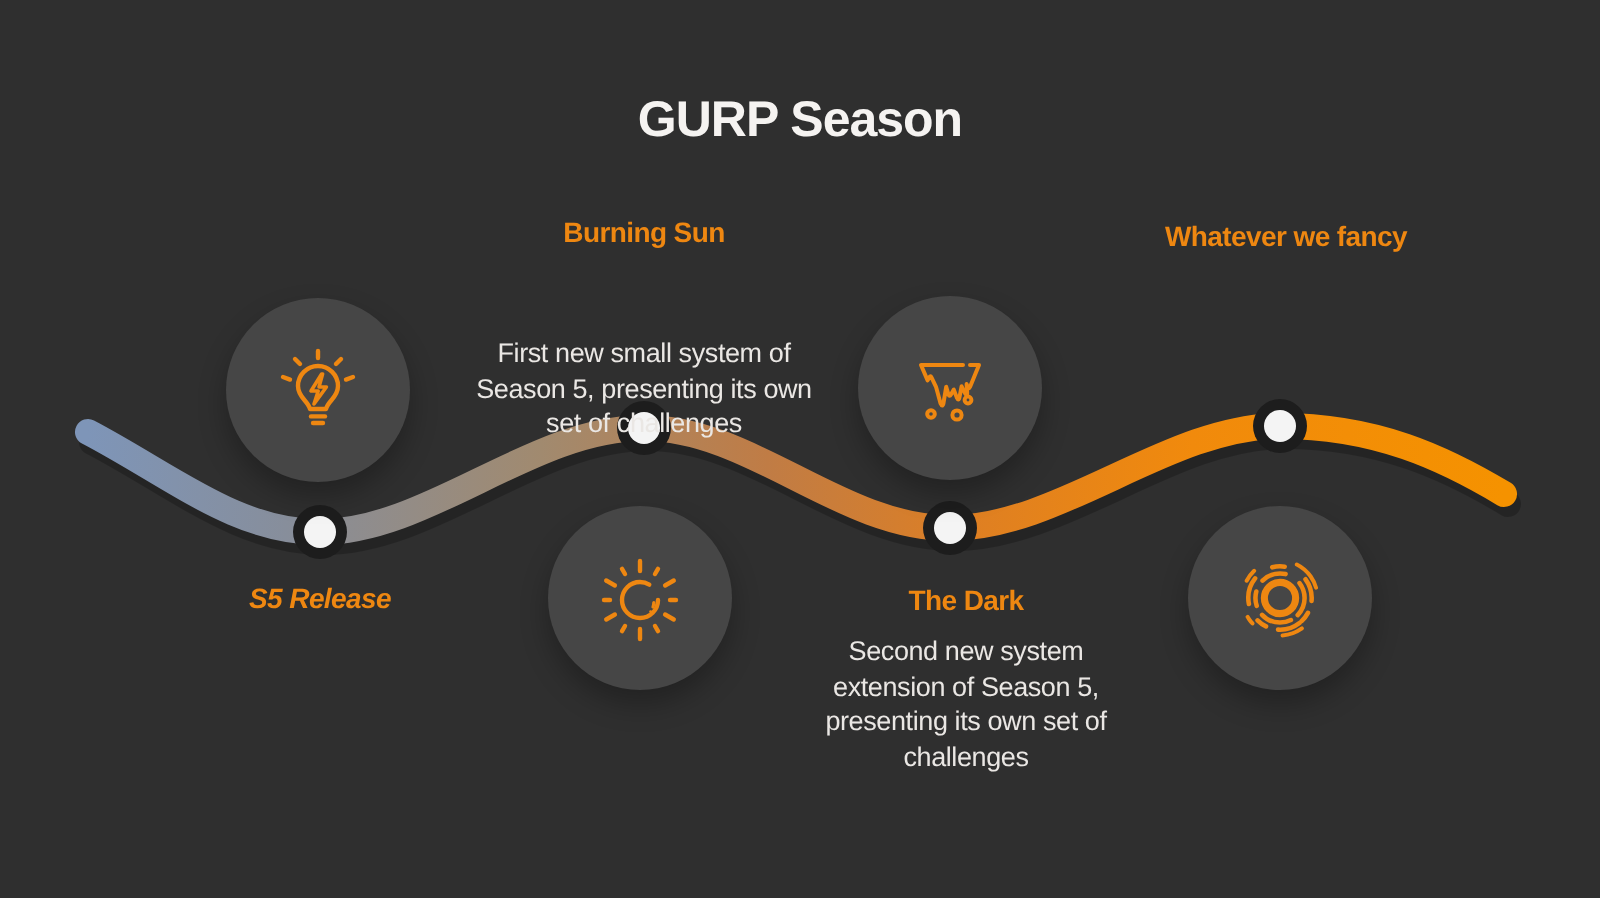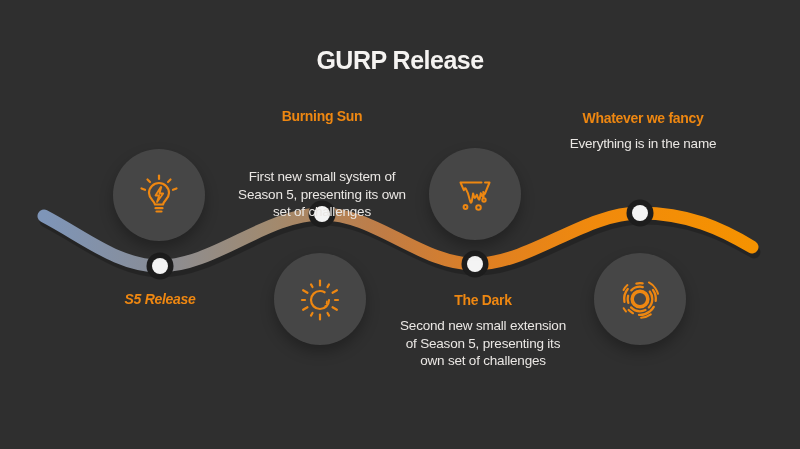--- a/index.html
+++ b/index.html
@@ -51,21 +51,21 @@
   .milestone-3{left:368px;top:292px;}
   .milestone-3 p{max-width:172px;}
   .milestone-4{left:528px;top:110px;}
   .milestone-4 p{max-width:226px;}
 </style>
 </head>
 <body>
 
 <div class="stage">
 
-  <h1 class="page-title">GURP Release</h1>
+  <h1 class="page-title">GURP Season</h1>
 
   <svg class="wave-svg" viewBox="0 0 800 449" aria-hidden="true">
     <defs>
       <linearGradient id="lineGrad" gradientUnits="userSpaceOnUse" x1="44" y1="0" x2="752" y2="0">
         <stop offset="0" stop-color="#7e95b8"></stop>
         <stop offset="0.14" stop-color="#878e9b"></stop>
         <stop offset="0.32" stop-color="#a18a6f"></stop>
         <stop offset="0.48" stop-color="#c07c45"></stop>
         <stop offset="0.62" stop-color="#de7f23"></stop>
         <stop offset="0.78" stop-color="#f18a0c"></stop>
@@ -159,21 +159,20 @@
     <h3>S5 Release</h3>
   </div>
 
   <div class="milestone milestone-2">
     <h3>Burning Sun</h3>
     <p>First new small system of Season 5, presenting its own set of challenges</p>
   </div>
 
   <div class="milestone milestone-3">
     <h3>The Dark</h3>
-    <p>Second new small extension of Season 5, presenting its own set of challenges</p>
+    <p>Second new system extension of Season 5, presenting its own set of challenges</p>
   </div>
 
   <div class="milestone milestone-4">
     <h3>Whatever we fancy</h3>
-    <p>Everything is in the name</p>
   </div>
 
 </div>
 
 </body></html>

